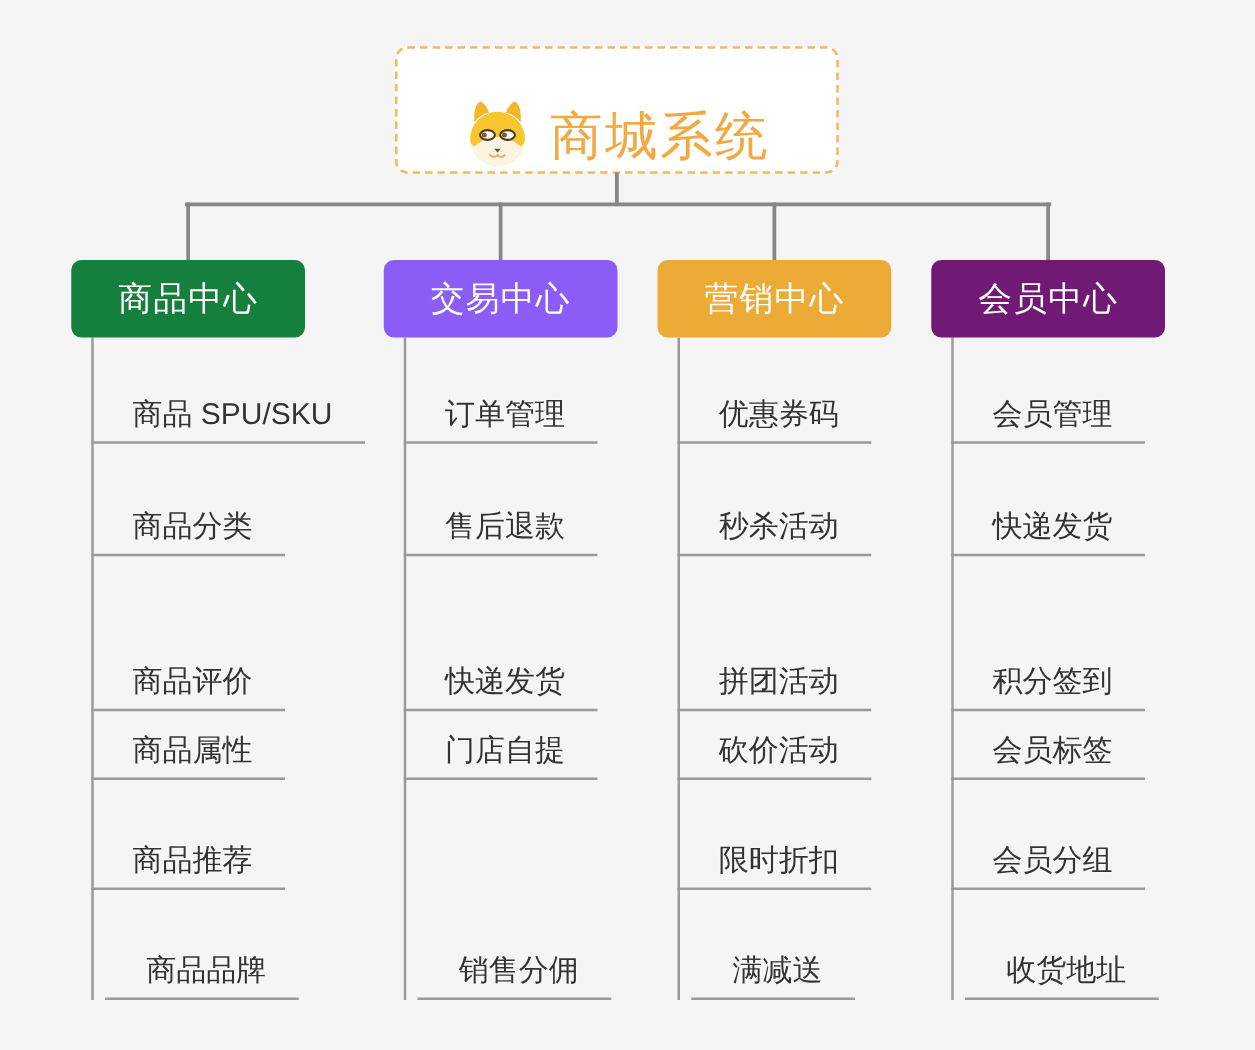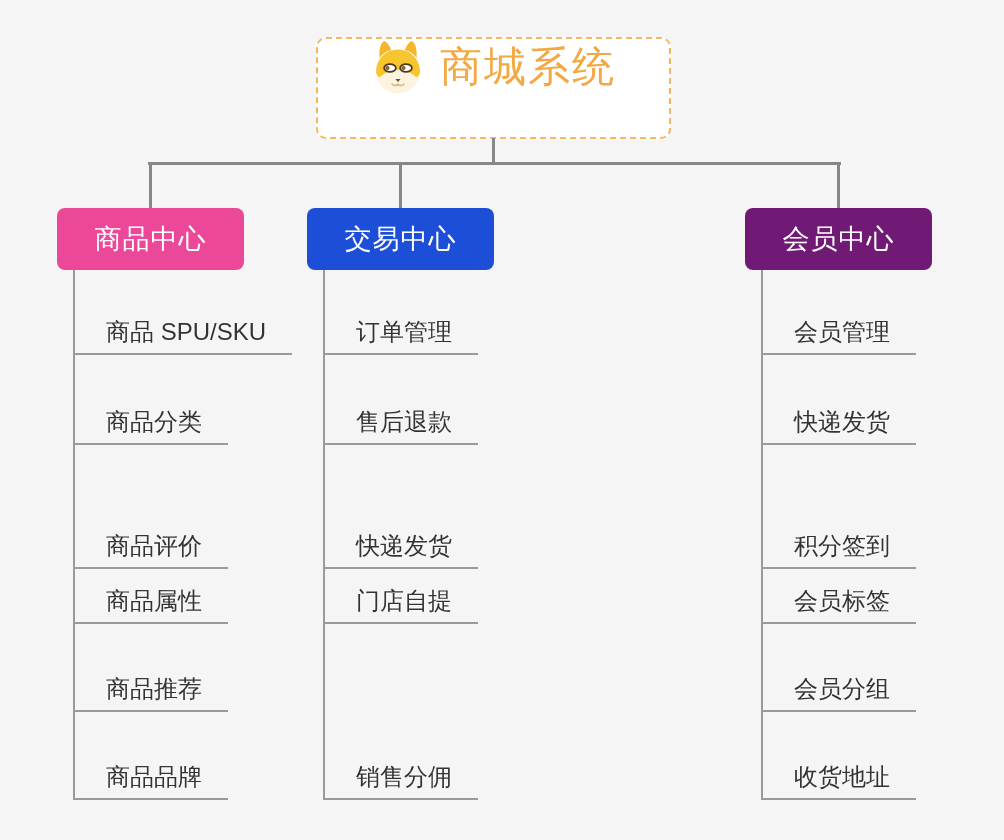--- a/index.html
+++ b/index.html
@@ -17,21 +17,21 @@
 
   
   .root-node {
     position: absolute;
     left: 316px; top: 37px;
     width: 355px; height: 102px;
     background: #ffffff;
     border: 2px dashed var(--root-border, #f3b860);
     border-radius: 10px;
     display: flex;
-    align-items: flex-start;
+    align-items: flex-end;
     justify-content: center;
     gap: 15px;
   }
   .root-title {
     font-size: 42px;
     font-weight: 500;
     letter-spacing: 2px;
     color: var(--root-title, #f2a943);
     white-space: nowrap;
   }
@@ -80,21 +80,21 @@
     border-bottom: 2px solid var(--leaf-line, #9a9a9a);
     text-shadow: 0 0 2px #ffffff;
     cursor: pointer;
     text-align: center;
   }
   .leaf-0 { top: 318px; }
   .leaf-1 { top: 408px; }
   .leaf-2 { top: 497px; margin-top: 35px; }
   .leaf-3 { top: 587px; }
   .leaf-4 { top: 675px; }
-  .leaf-5 { top: 763px; }
+  .leaf-5 { top: 763px; margin-left: 11px; }
 </style>
 </head>
 <body>
 
 <div class="canvas">
 
   <div class="root-node">
     <svg class="root-icon" viewBox="0 0 64 68" xmlns="http://www.w3.org/2000/svg">
 
       <path d="M10 14 Q11 4 16 2 Q22 6 24 13 Q16 14 10 22 Z" fill="#f6b52b"></path>
@@ -115,44 +115,57 @@
     </svg>
     <span class="root-title">商城系统</span>
   </div>
 
   <div class="conn root-drop"></div>
   <div class="conn bus"></div>
 
   <div class="branch branch-0">
     <div class="drop"></div>
     <div class="spine"></div>
-    <div class="branch-node" style="background: #ec4899;">
+    <div class="branch-node" style="background: #15803d;">
       <span>商品中心</span>
     </div>
     <div class="leaf leaf-0">商品 SPU/SKU</div>
     <div class="leaf leaf-1">商品分类</div>
     <div class="leaf leaf-2">商品评价</div>
     <div class="leaf leaf-3">商品属性</div>
     <div class="leaf leaf-4">商品推荐</div>
     <div class="leaf leaf-5">商品品牌</div>
   </div>
 
   <div class="branch branch-1">
     <div class="drop"></div>
     <div class="spine"></div>
-    <div class="branch-node" style="background: #1d4ed8;">
+    <div class="branch-node" style="background: #8b5cf6;">
       <span>交易中心</span>
     </div>
     <div class="leaf leaf-0">订单管理</div>
     <div class="leaf leaf-1">售后退款</div>
     <div class="leaf leaf-2">快递发货</div>
     <div class="leaf leaf-3">门店自提</div>
     <div class="leaf leaf-5">销售分佣</div>
   </div>
 
+  <div class="branch branch-2">
+    <div class="drop"></div>
+    <div class="spine"></div>
+    <div class="branch-node" style="background: rgb(236, 170, 54);">
+      <span>营销中心</span>
+    </div>
+    <div class="leaf leaf-0">优惠券码</div>
+    <div class="leaf leaf-1">秒杀活动</div>
+    <div class="leaf leaf-2">拼团活动</div>
+    <div class="leaf leaf-3">砍价活动</div>
+    <div class="leaf leaf-4">限时折扣</div>
+    <div class="leaf leaf-5">满减送</div>
+  </div>
 
   <div class="branch branch-3">
     <div class="drop"></div>
     <div class="spine"></div>
     <div class="branch-node" style="background: #701a75;">
       <span>会员中心</span>
     </div>
     <div class="leaf leaf-0">会员管理</div>
     <div class="leaf leaf-1">快递发货</div>
     <div class="leaf leaf-2">积分签到</div>

